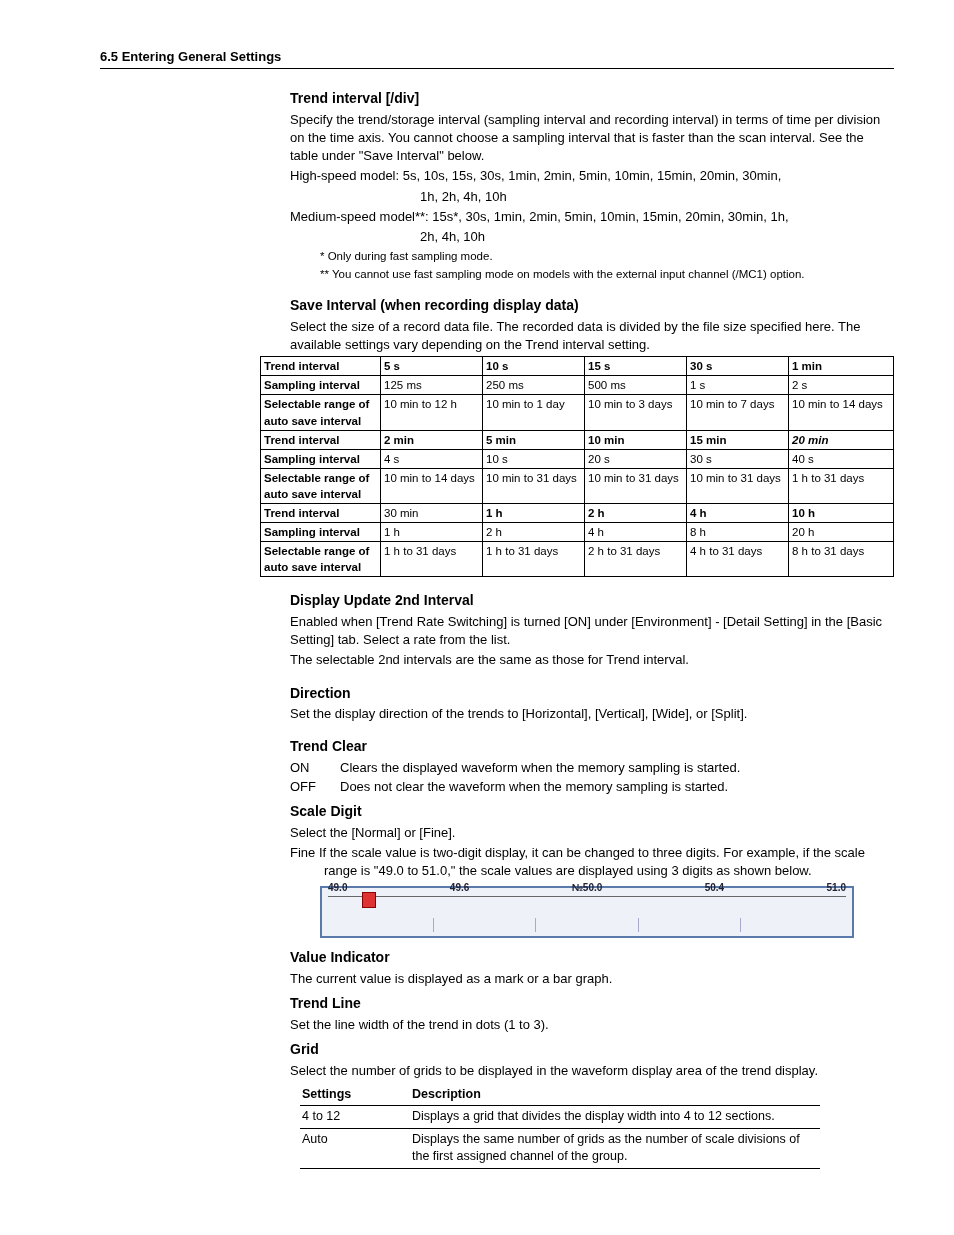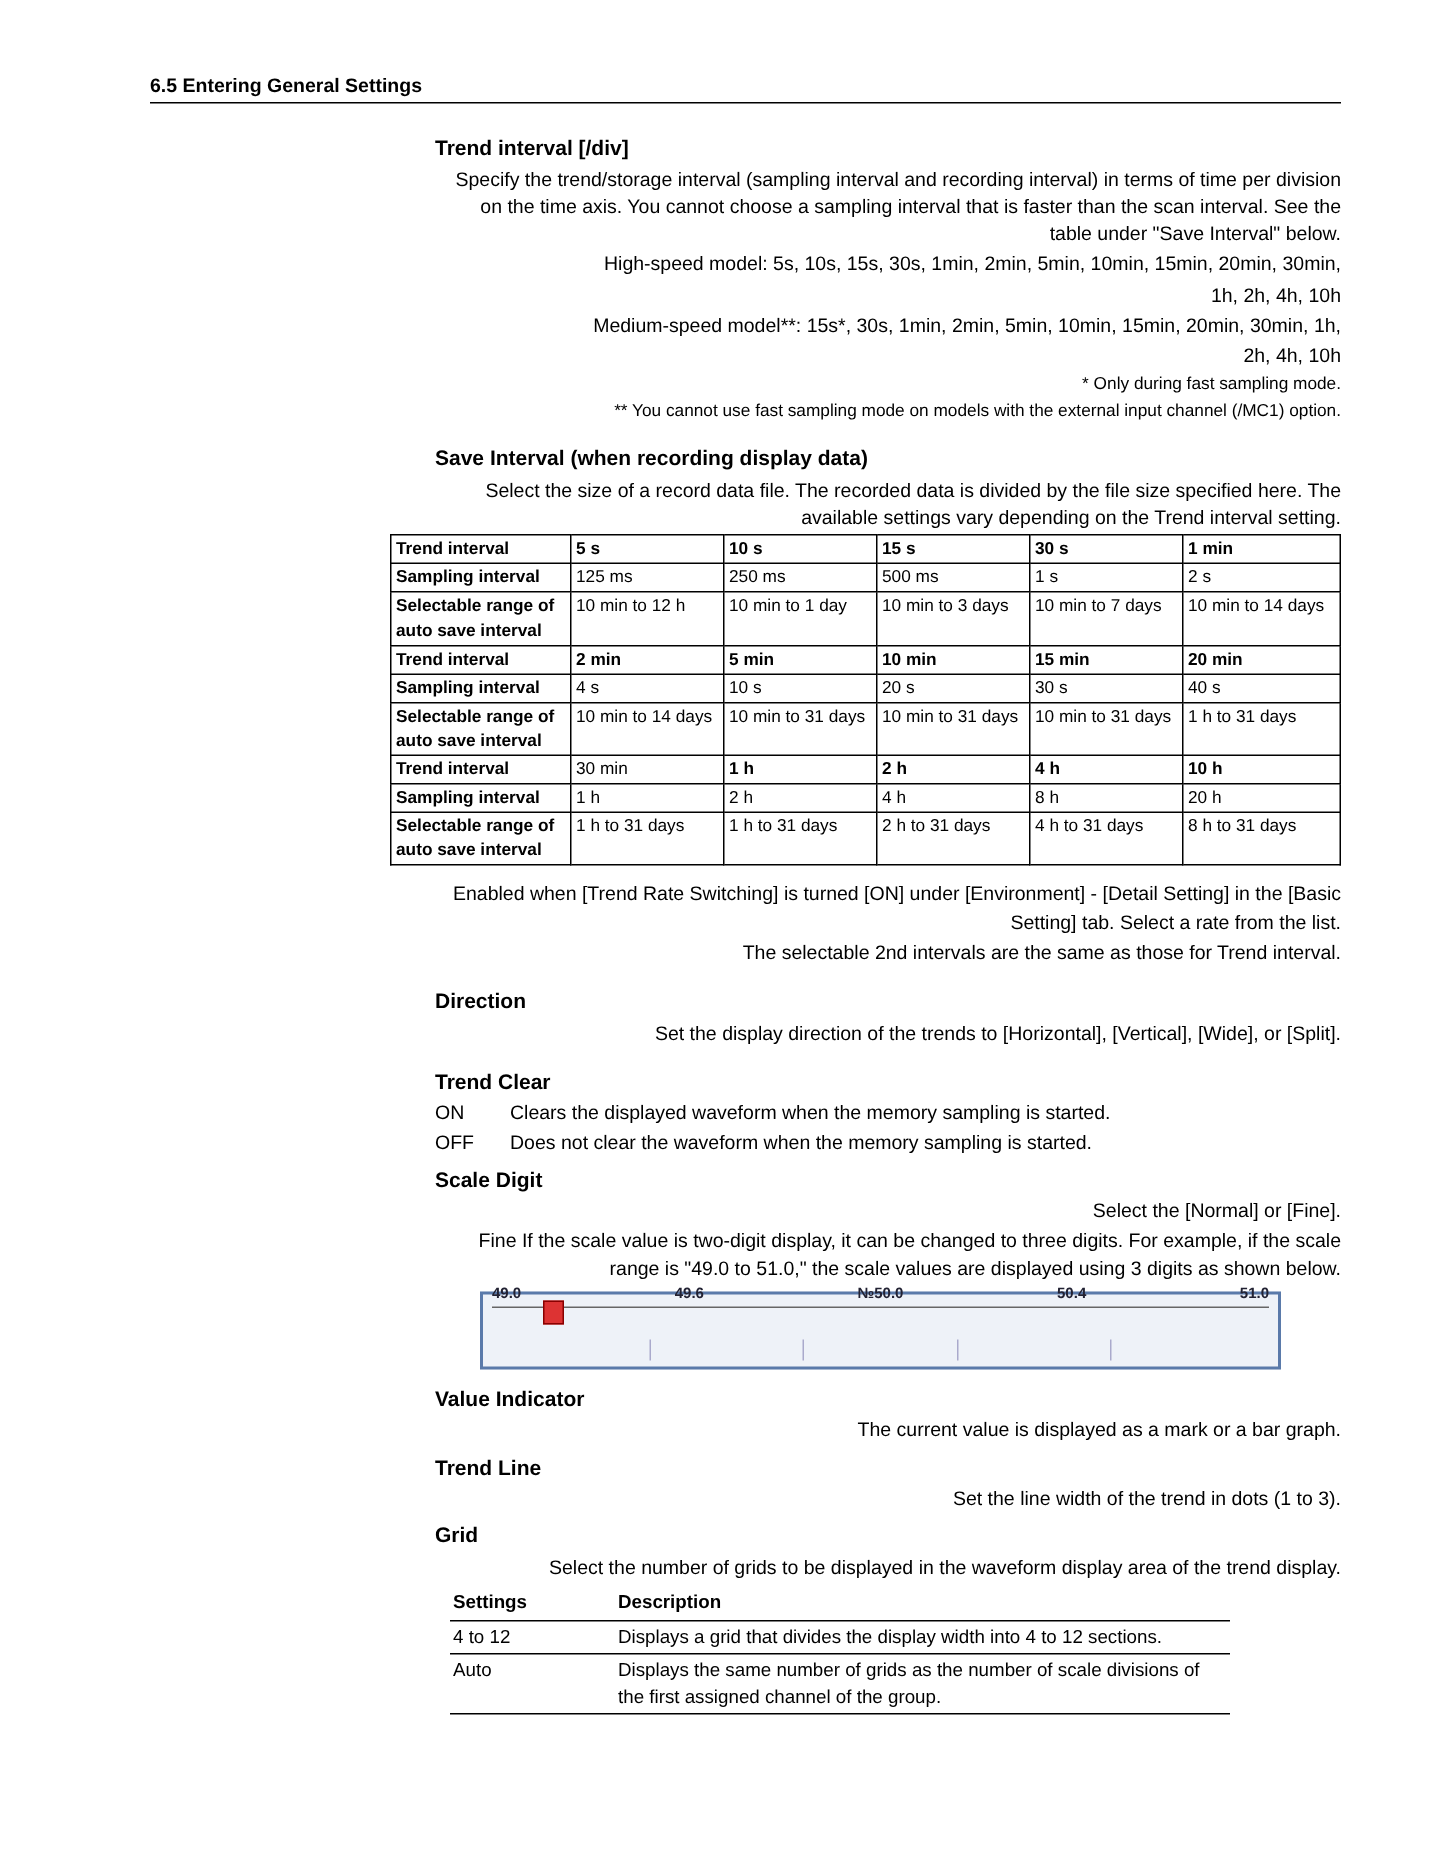--- a/index.html
+++ b/index.html
@@ -20,21 +20,21 @@
   }
   .content {
     margin-left: 190px;
   }
   h3 {
     font-size: 14px;
     font-weight: bold;
     margin: 14px 0 2px 0;
   }
   h3.tight { margin-top: 6px; }
-  p { margin: 2px 0 2px 0; text-align: right; }
+  p { margin: 2px 0 2px 0; }
   .indent1 { margin-left: 130px; }
   .footnote {
     font-size: 11.5px;
     margin-left: 30px;
     text-indent: -14px;
     padding-left: 14px;
   }
   table.data {
     border-collapse: collapse;
     width: 100%;
@@ -154,21 +154,21 @@
             <td>10 min to 3 days</td>
             <td>10 min to 7 days</td>
             <td>10 min to 14 days</td>
           </tr>
           <tr>
             <td class="rowhead" style="font-weight: bold;">Trend interval</td>
             <td style="font-weight: bold;">2 min</td>
             <td style="font-weight: bold;">5 min</td>
             <td style="font-weight: bold;">10 min</td>
             <td style="font-weight: bold;">15 min</td>
-            <td style="font-weight: bold;">20 min</td>
+            <td style="font-weight: bold; font-style: italic;">20 min</td>
           </tr>
           <tr>
             <td class="rowhead">Sampling interval</td>
             <td>4 s</td>
             <td>10 s</td>
             <td>20 s</td>
             <td>30 s</td>
             <td>40 s</td>
           </tr>
           <tr>
@@ -200,20 +200,21 @@
             <td>1 h to 31 days</td>
             <td>1 h to 31 days</td>
             <td>2 h to 31 days</td>
             <td>4 h to 31 days</td>
             <td>8 h to 31 days</td>
           </tr>
         </tbody>
   </table>
   </div>
 
+  <h3>Display Update 2nd Interval</h3>
   <p>Enabled when [Trend Rate Switching] is turned [ON] under [Environment] - [Detail Setting] in the [Basic Setting] tab. Select a rate from the list.</p>
   <p>The selectable 2nd intervals are the same as those for Trend interval.</p>
 
   <h3>Direction</h3>
   <p>Set the display direction of the trends to [Horizontal], [Vertical], [Wide], or [Split].</p>
 
   <h3>Trend Clear</h3>
   <div class="defrow">
     <div class="k">ON</div>
     <div class="v">Clears the displayed waveform when the memory sampling is started.</div>

